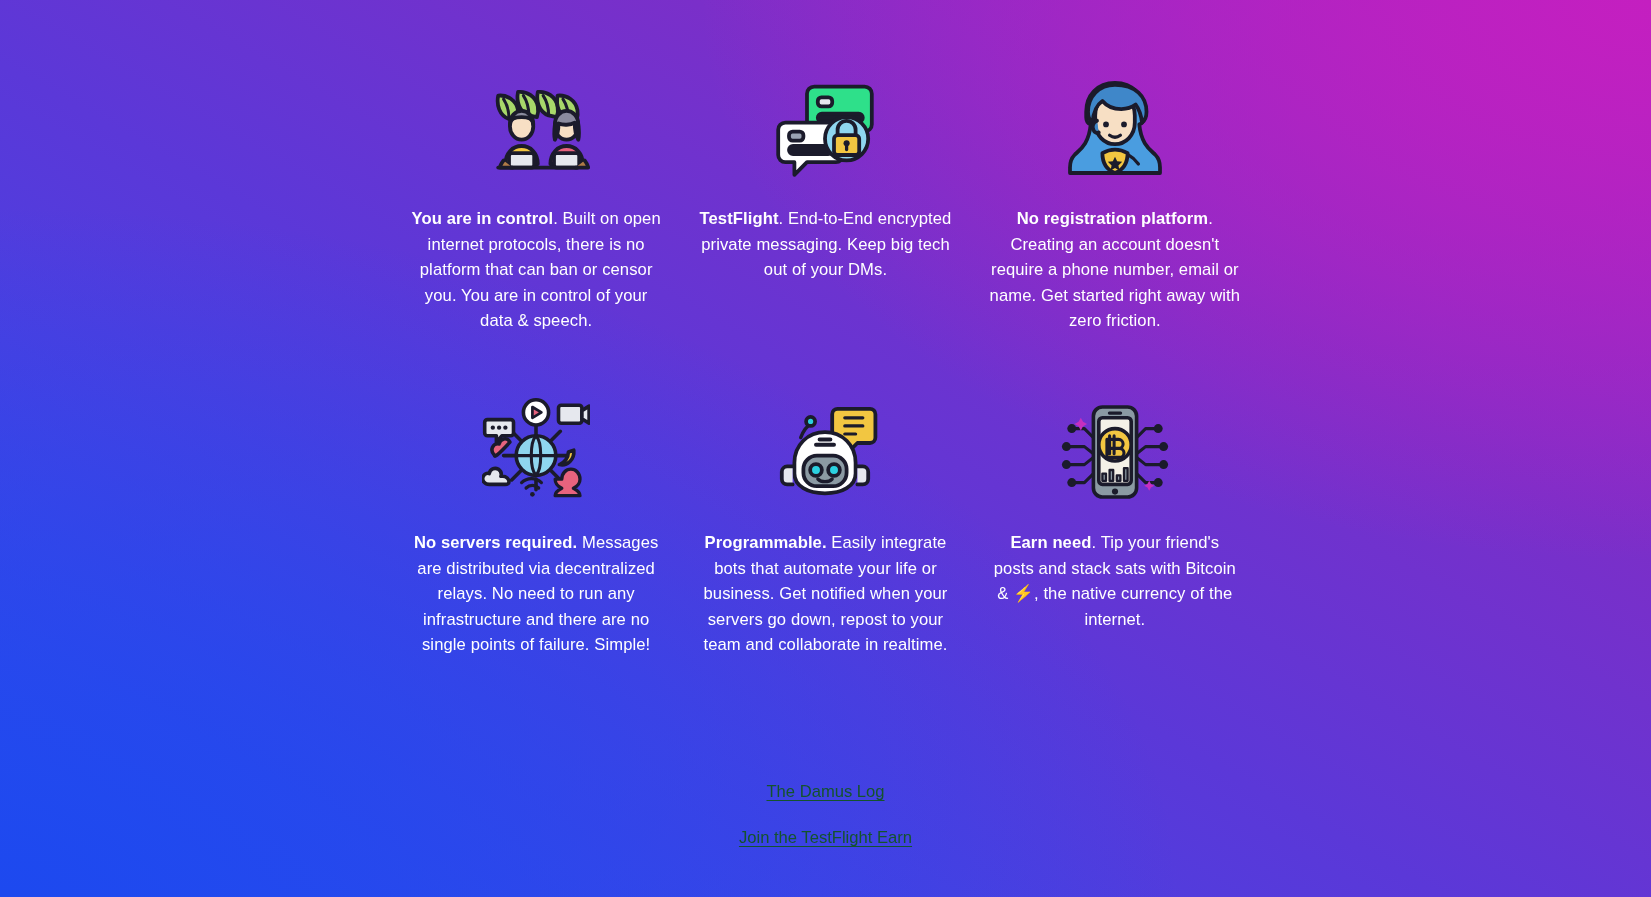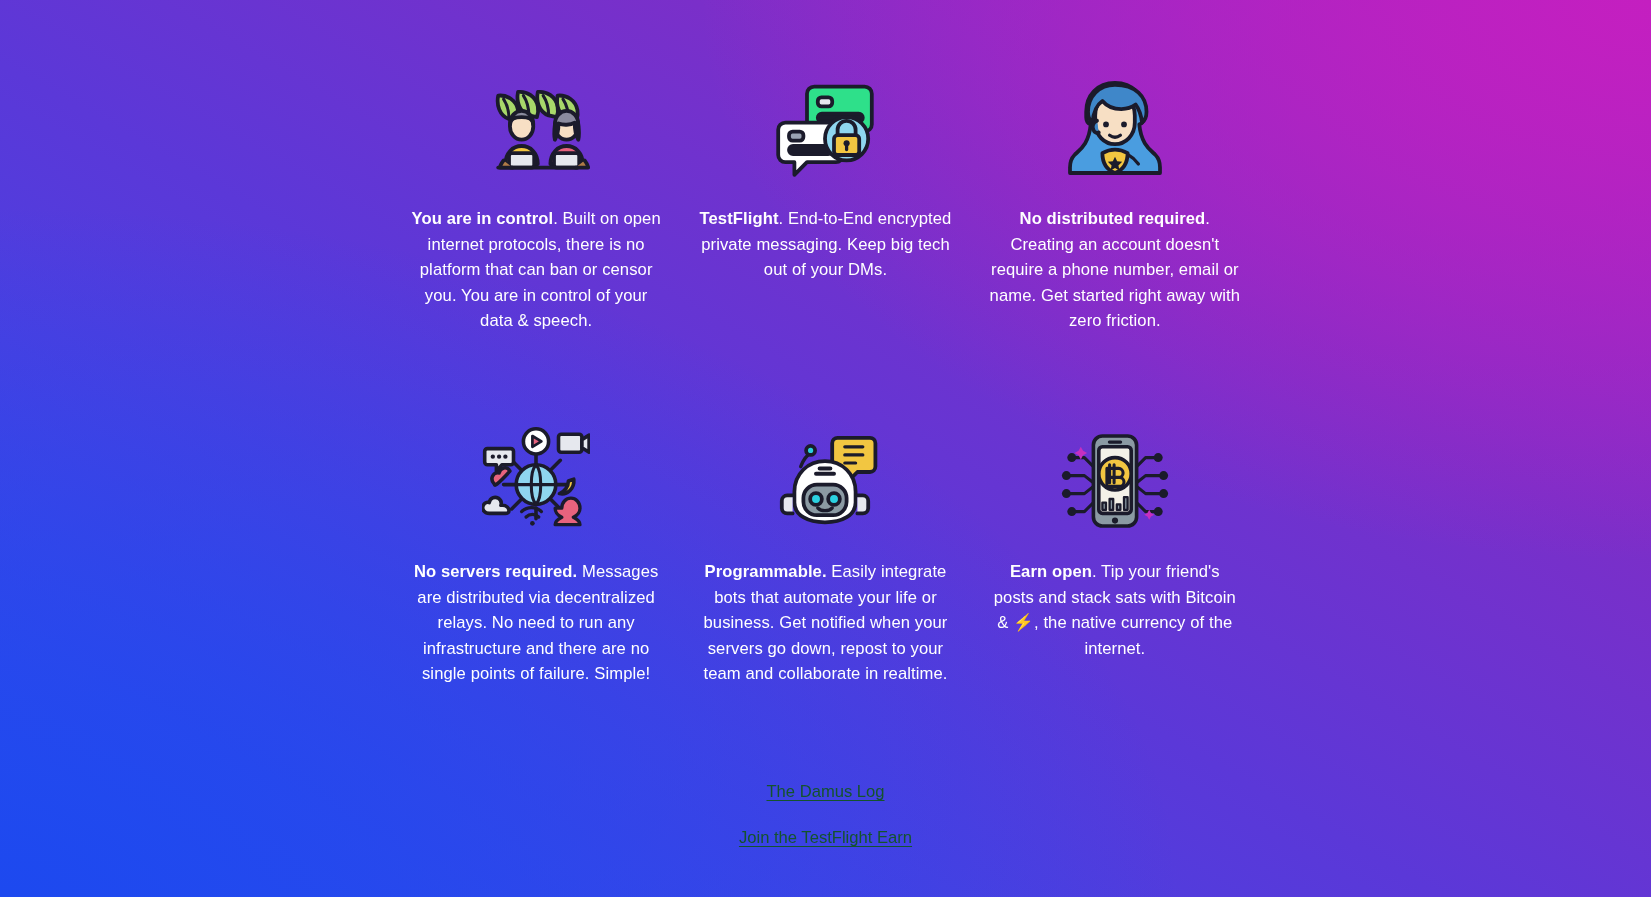--- a/index.html
+++ b/index.html
@@ -46,21 +46,21 @@
     text-align:center;
     color:#ffffff;
     letter-spacing:0.1px;
     max-width:252px;
   }
   .desc b { font-weight:700; }
 
   .row2wrap {
     position:absolute;
     left:50%; transform:translateX(-50%);
-    top:425px;
+    top:396px;
     width:850px;
     display:grid;
     grid-template-columns: repeat(3, 1fr);
     column-gap:18px;
   }
 
   .footer {
     position:absolute;
     left:0; right:0;
     top:782px;
@@ -145,21 +145,21 @@
             <circle cx="70" cy="56" r="3.2" fill="#1b1b2b" stroke="none"></circle>
             <path d="M54 68c4 3 8 3 12 0" fill="none" stroke-width="3.6"></path>
             <path d="M40 52c-4 1-6 6-4 10 1 3 4 4 6 3" fill="#3f87c9"></path>
             <path d="M60 86c12 0 20 6 26 14" fill="none" stroke-width="3.6"></path>
             <path d="M60 110c10-4 14-12 14-22-5-3-9-4-14-4s-9 1-14 4c0 10 4 18 14 22z" fill="#f2c641"></path>
             <path d="M60 92l2.4 5 5.6.6-4.2 4 1.2 5.6-5-2.8-5 2.8 1.2-5.6-4.2-4 5.6-.6z" fill="#1b1b2b" stroke="none"></path>
           </g>
         </svg>
       </div>
       <div class="desc">
-        <b>No distributed required</b><span>.</span><span> Creating an account doesn't require a phone number, email or name. Get started right away with zero friction.</span>
+        <b>No registration platform</b><span>.</span><span> Creating an account doesn't require a phone number, email or name. Get started right away with zero friction.</span>
       </div>
     </div>
   </div>
 
   <div class="row2wrap row2">
 
     <div class="card">
       <div class="icon-wrap">
         <svg viewBox="0 0 120 120" xmlns="http://www.w3.org/2000/svg">
           <g stroke="#1b1b2b" stroke-width="4" stroke-linejoin="round" stroke-linecap="round">
@@ -231,21 +231,21 @@
             <circle cx="60" cy="104" r="3.4" fill="#1b1b2b" stroke="none"></circle>
             <path d="M46 84h4v8h-4zM54 80h4v12h-4zM62 86h4v6h-4zM70 78h4v14h-4z" fill="#8b9aa3" stroke-width="2.6"></path>
             <circle cx="60" cy="52" r="18" fill="#f2c641"></circle>
             <path d="M54 42v20M59 42v20M51 46h13a5 5 0 0 1 0 10H51zM51 56h14a5 5 0 0 1 0 10H51z" fill="none" stroke-width="3.4"></path>
             <path d="M22 22l2.5 4.5L29 29l-4.5 2.5L22 36l-2.5-4.5L15 29l4.5-2.5z" fill="#c62fc0" stroke="none"></path>
             <path d="M98 92l2 3.5 3.5 2-3.5 2-2 3.5-2-3.5-3.5-2 3.5-2z" fill="#c62fc0" stroke="none"></path>
           </g>
         </svg>
       </div>
       <div class="desc">
-        <b>Earn open</b><span>.</span><span> Tip your friend's posts and stack sats with Bitcoin &amp; ⚡, the native currency of the internet.</span>
+        <b>Earn need</b><span>.</span><span> Tip your friend's posts and stack sats with Bitcoin &amp; ⚡, the native currency of the internet.</span>
       </div>
     </div>
   </div>
 
   <div class="footer">
     <a href="#">The Damus Log</a>
     <a href="#">Join the TestFlight Earn</a>
   </div>
 
 </div>

